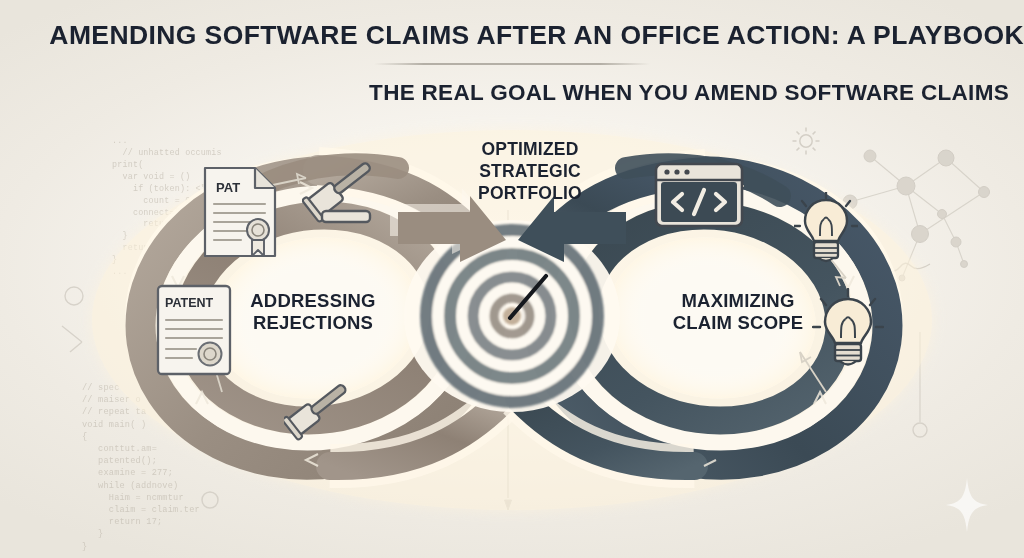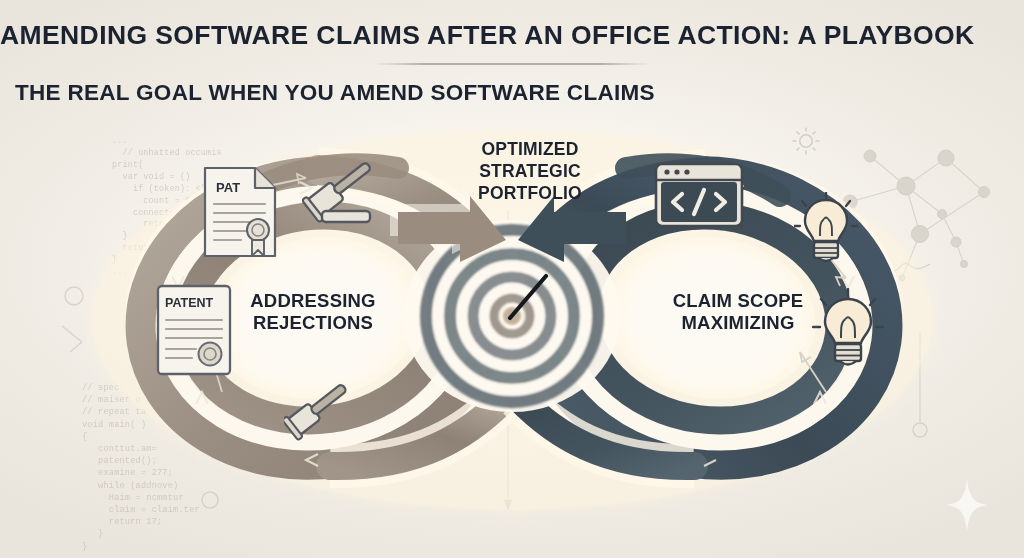--- a/index.html
+++ b/index.html
@@ -39,21 +39,21 @@
   }
   #code-top { left: 112px; top: 136px; font-size: 8.4px; }
   #code-bottom { left: 82px; top: 382px; font-size: 8.6px; }
 
   .bg-glyph { position: absolute; stroke: #cdc8bf; fill: none; opacity: .85; }
 
   
   .title-wrap {
     position: absolute;
     left: 0; right: 0; top: 20px;
-    text-align: left;
+    text-align: right;
     z-index: 40;
   }
   .title-main {
     font-size: 26.5px;
     font-weight: 700;
     letter-spacing: .4px;
     color: #1b2230;
     text-transform: uppercase;
     margin: 0;
     line-height: 1.15;
@@ -470,17 +470,17 @@
     <div>REJECTIONS</div>
   </div>
 
   <div class="loop-label" id="label-center">
     <div>OPTIMIZED</div>
     <div>STRATEGIC</div>
     <div>PORTFOLIO</div>
   </div>
 
   <div class="loop-label" id="label-right">
+    <div>MAXIMIZING</div>
     <div>CLAIM SCOPE</div>
-    <div>MAXIMIZING</div>
   </div>
 
 </div>
 
 </body></html>

